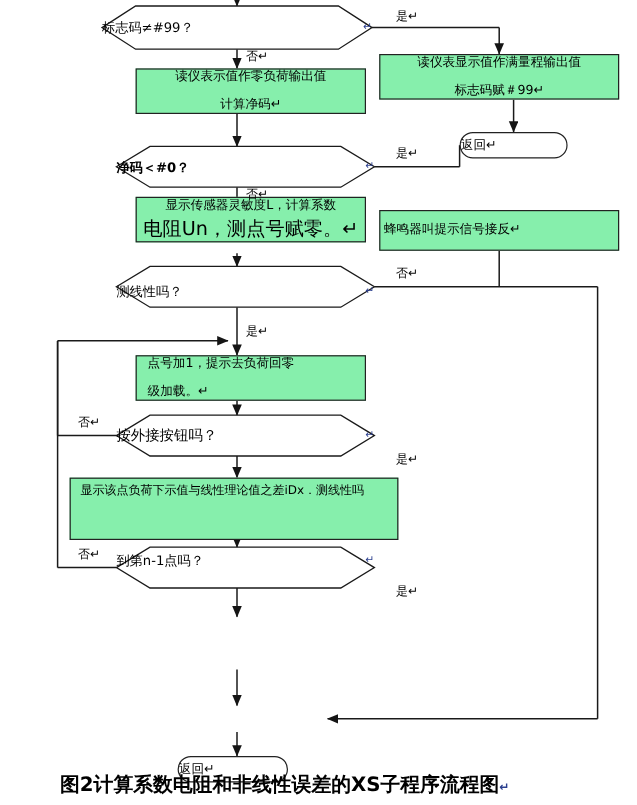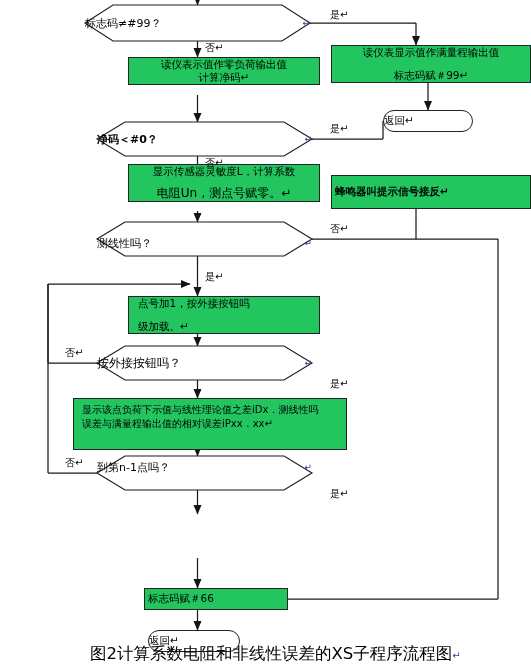--- a/index.html
+++ b/index.html
@@ -1,27 +1,27 @@
 <!DOCTYPE html>
 <html><head>
 <meta charset="utf-8">
 <style>
   html,body{margin:0;padding:0;background:#ffffff;}
   body{width:531px;height:671px;position:relative;overflow:hidden;
        font-family:"DejaVu Sans","Liberation Sans",sans-serif;color:#000;}
   #chart{position:absolute;left:0;top:0;width:531px;height:671px;}
   .node{position:absolute;box-sizing:border-box;display:flex;align-items:center;
         justify-content:space-between;text-align:center;}
-  .proc{border:1px solid #222;background:#22c55e;margin-left:15px;}
+  .proc{border:1px solid #222;background:#86efac;}
   .proc .txt{line-height:1.25;padding:0 3px;}
   .dec{background:transparent;}
   .dec .txt{position:relative;z-index:3;}
   .term{border:1px solid #222;background:#fff;}
   .lbl{position:absolute;font-size:10px;line-height:1;white-space:nowrap;}
-  .cap{position:absolute;white-space:nowrap;font-weight:normal;margin-left:40px;}
+  .cap{position:absolute;white-space:nowrap;font-weight:bold;}
   svg{position:absolute;left:0;top:0;overflow:visible;}
   .hexsvg{position:absolute;left:0;top:0;}
 </style>
 </head>
 <body>
 
 <div id="chart">
 
   <svg width="531" height="671">
     <defs>
@@ -86,77 +86,73 @@
       <polygon points="97,363 125,346 284,346 312,363 284,380 125,380"></polygon>
       <polygon points="97,473 125,456 284,456 312,473 284,490 125,490"></polygon>
     </g>
   </svg>
 
   <div class="node dec" style="left:85px;top:5px;width:225px;height:36px;">
     <span class="txt" style="font-size:11px;">标志码≠#99？</span>
     <span class="txt" style="font-size:9px;color:#2b3f8f;margin-left:2px;">↵</span>
   </div>
 
-  <div class="node proc" style="left:113px;top:57px;width:192px;height:28px;flex-direction:column;">
+  <div class="node proc" style="left:113px;top:57px;width:192px;height:38px;flex-direction:column;">
     <span class="txt" style="font-size:10.5px;">读仪表示值作零负荷输出值</span>
     <span class="txt" style="font-size:10.5px;">计算净码↵</span>
   </div>
 
   <div class="node proc" style="left:316px;top:45px;width:200px;height:38px;flex-direction:column;">
     <span class="txt" style="font-size:10.5px;">读仪表显示值作满量程输出值</span>
     <span class="txt" style="font-size:10.5px;">标志码赋＃99↵</span>
   </div>
 
   <div class="node term" style="left:383px;top:110px;width:90px;height:22px;border-radius:11px;">
     <span class="txt" style="font-size:10.5px;">返回↵</span>
   </div>
 
   <div class="node dec" style="left:97px;top:122px;width:215px;height:34px;">
     <span class="txt" style="font-size:11px;font-weight:bold;">净码＜#0？</span>
     <span class="txt" style="font-size:9px;color:#2b3f8f;margin-left:2px;">↵</span>
   </div>
 
   <div class="node proc" style="left:113px;top:164px;width:192px;height:38px;flex-direction:column;">
     <span class="txt" style="font-size:10.5px;">显示传感器灵敏度L，计算系数</span>
-    <span class="txt" style="font-size:12px;">电阻Un，测点号赋零。↵</span>
+    <span class="txt" style="font-size:16px;">电阻Un，测点号赋零。↵</span>
   </div>
 
-  <div class="node proc" style="left:316px;top:175px;width:200px;height:34px;font-weight:bold;">
+  <div class="node proc" style="left:316px;top:175px;width:200px;height:34px;">
     <span class="txt" style="font-size:10.5px;">蜂鸣器叫提示信号接反↵</span>
   </div>
 
   <div class="node dec" style="left:97px;top:222px;width:215px;height:42px;">
     <span class="txt" style="font-size:11px;">测线性吗？</span>
     <span class="txt" style="font-size:9px;color:#2b3f8f;margin-left:2px;">↵</span>
   </div>
 
   <div class="node proc" style="left:113px;top:296px;width:192px;height:38px;flex-direction:column;align-items:flex-start;padding-left:6px;">
-    <span class="txt" style="font-size:10.5px;">点号加1，按外接按钮吗</span>
+    <span class="txt" style="font-size:10.5px;">点号加1，提示去负荷回零</span>
     <span class="txt" style="font-size:10.5px;">级加载。↵</span>
   </div>
 
   <div class="node dec" style="left:97px;top:346px;width:215px;height:34px;">
     <span class="txt" style="font-size:12px;">按外接按钮吗？</span>
     <span class="txt" style="font-size:9px;color:#2b3f8f;margin-left:2px;">↵</span>
   </div>
 
   <div class="node proc" style="left:58px;top:398px;width:274px;height:52px;flex-direction:column;align-items:flex-start;padding:4px 5px;justify-content:flex-start;">
     <span class="txt" style="font-size:10px;line-height:1.35;text-align:left;">显示该点负荷下示值与线性理论值之差iDx．测线性吗</span>
-    <span class="txt" style="font-size:10px;line-height:1.35;text-align:left;">误差与满量程输出值的相对误差iPxx．xx↵</span>
   </div>
 
   <div class="node dec" style="left:97px;top:456px;width:215px;height:22px;">
     <span class="txt" style="font-size:11px;">到第n-1点吗？</span>
     <span class="txt" style="font-size:9px;color:#2b3f8f;margin-left:2px;">↵</span>
   </div>
 
 
-  <div class="node proc" style="left:129px;top:588px;width:144px;height:22px;">
-    <span class="txt" style="font-size:10.5px;">标志码赋＃66</span>
-  </div>
 
   <div class="node term" style="left:148px;top:630px;width:92px;height:22px;border-radius:11px;">
     <span class="txt" style="font-size:10.5px;">返回↵</span>
   </div>
 
   <span class="lbl" style="left:330px;top:10px;">是↵</span>
   <span class="lbl" style="left:205px;top:43px;">否↵</span>
   <span class="lbl" style="left:330px;top:124px;">是↵</span>
   <span class="lbl" style="left:205px;top:158px;">否↵</span>
   <span class="lbl" style="left:330px;top:224px;">否↵</span>

